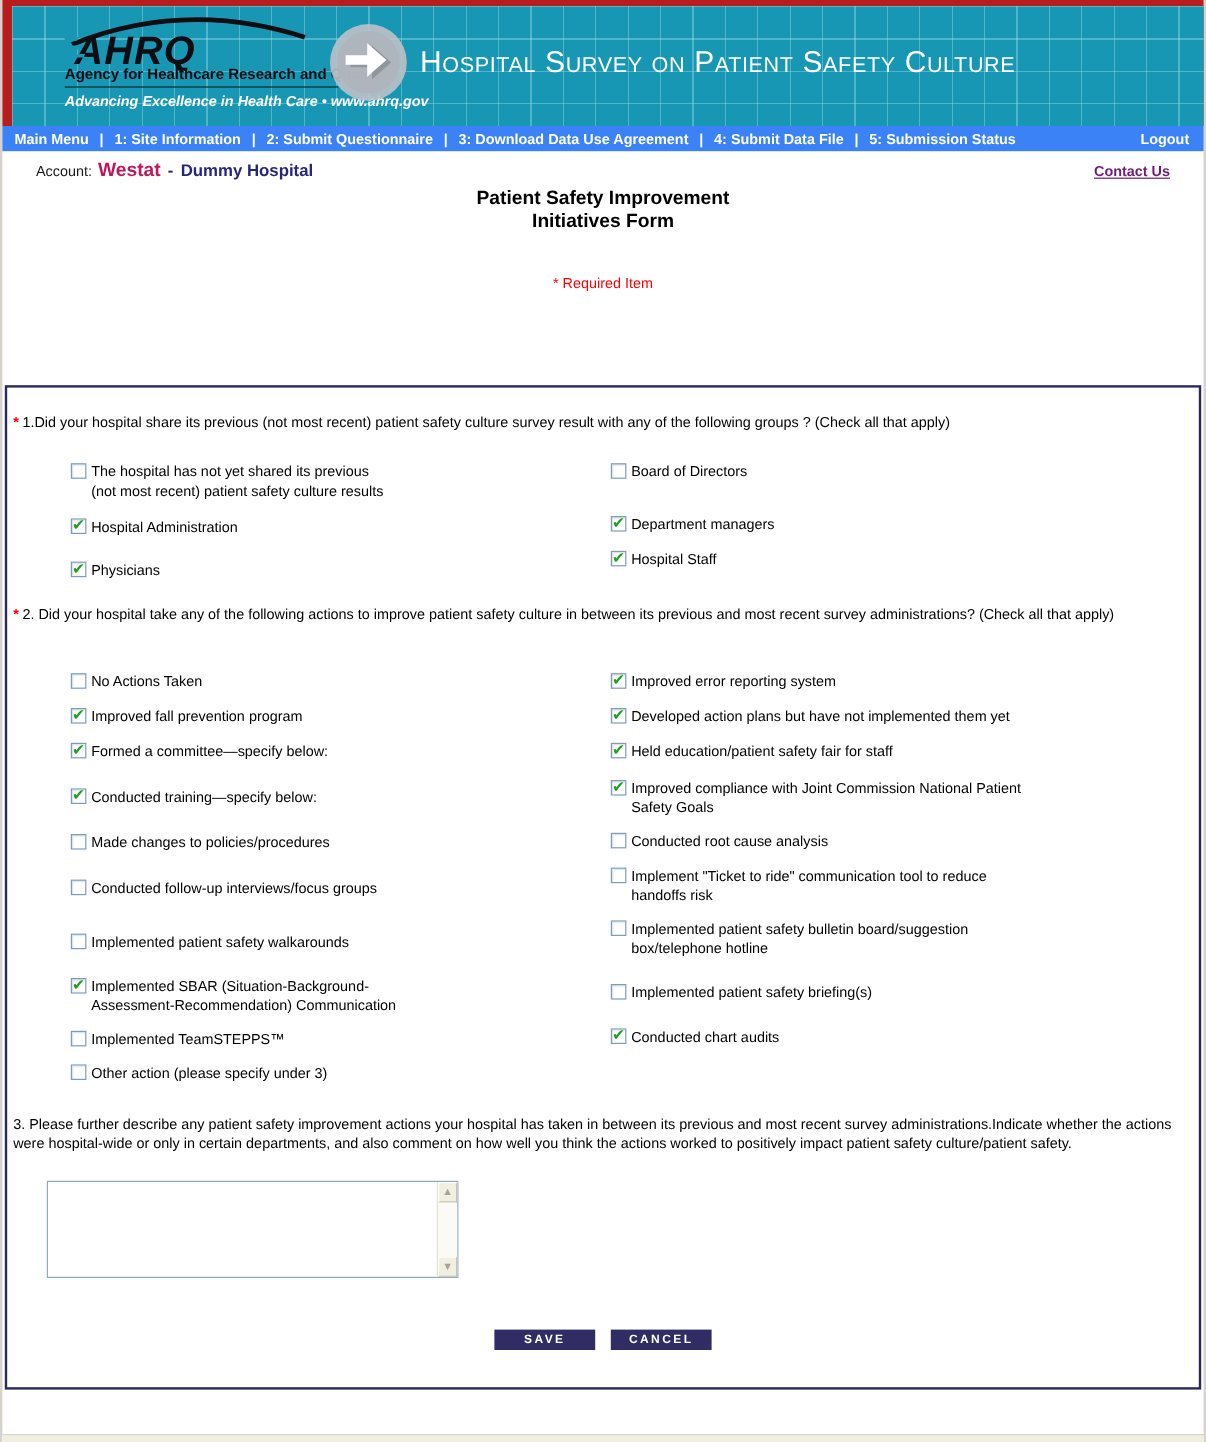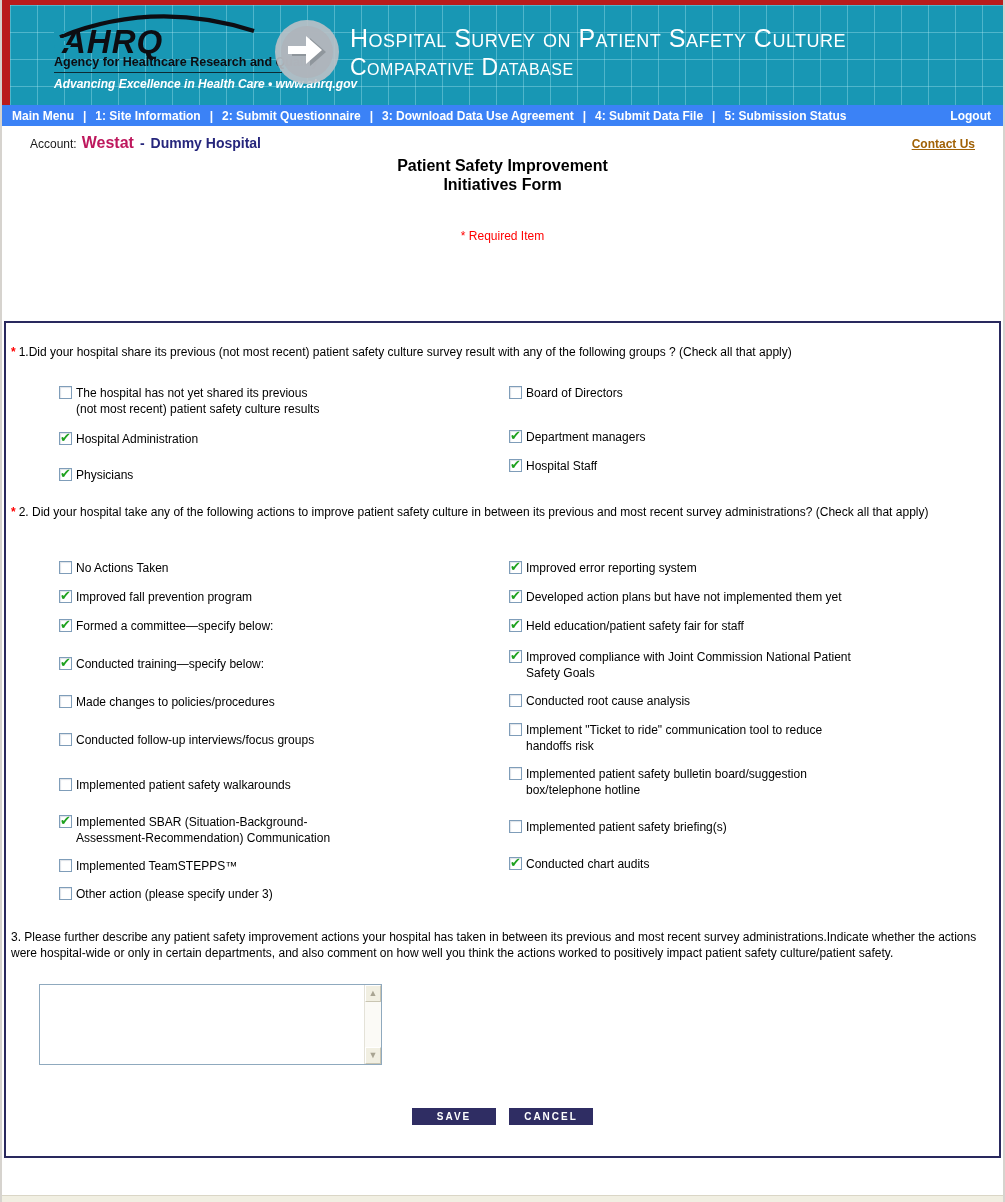--- a/index.html
+++ b/index.html
@@ -30,21 +30,21 @@
   .nav-item { padding:0 6px; cursor:pointer; }
   .nav-sep { color:#fff; padding:0 3px; }
   .nav-logout { margin-left:auto; }
 
   
   .account-row { display:flex; align-items:baseline; padding:8px 28px 2px; }
   .account-label { font-size:12px; color:#1a1a1a; }
   .account-org { font-size:16px; font-weight:bold; color:#be185d; margin-left:5px; }
   .account-sep { font-size:14px; font-weight:bold; color:#26267C; margin:0 6px; }
   .account-site { font-size:14px; font-weight:bold; color:#26267C; }
-  .contact-link { margin-left:auto; font-size:12px; font-weight:bold; color:#a16207; text-decoration:underline; cursor:pointer; }
+  .contact-link { margin-left:auto; font-size:12px; font-weight:bold; color:#701a75; text-decoration:underline; cursor:pointer; }
 
   
   .form-title { text-align:center; font-size:16px; font-weight:bold; color:#000; line-height:19px; margin-top:2px; }
   .required-note { text-align:center; color:#FF0000; font-size:12px; margin-top:35px; }
 
   
   .main-box { margin:78px 2px 0; border:2px solid #29295E; padding:21px 5px 0; background:#fff; }
   .q-text { font-size:12px; color:#000; line-height:16px; }
   .req { color:#FF0000; font-weight:bold; margin-right:3px; }
   .cols { display:flex; padding-left:48px; }
@@ -98,21 +98,20 @@
       </div>
       <div class="banner-right">
         <svg class="circle-icon" viewBox="0 0 66 66">
           <circle cx="33" cy="33" r="32" fill="#BCC1C6" opacity="0.9"></circle>
           <circle cx="33" cy="33" r="26" fill="#AEB4BA" opacity="0.9"></circle>
           <polygon points="18,29 36,29 36,19 52,33 36,47 36,37 18,37" fill="#8F969C"></polygon>
           <polygon points="14,27 32,27 32,17 48,31 32,45 32,35 14,35" fill="#FFFFFF"></polygon>
         </svg>
         <div class="banner-titles">
           <div class="bt1">Hospital Survey on Patient Safety Culture</div>
-          <div class="bt2">Comparative Database</div>
         </div>
       </div>
     </div>
   </div>
 
   <div class="nav">
     <span class="nav-item">Main Menu</span>
     <span class="nav-sep">|</span>
     <span class="nav-item">1: Site Information</span>
     <span class="nav-sep">|</span>

